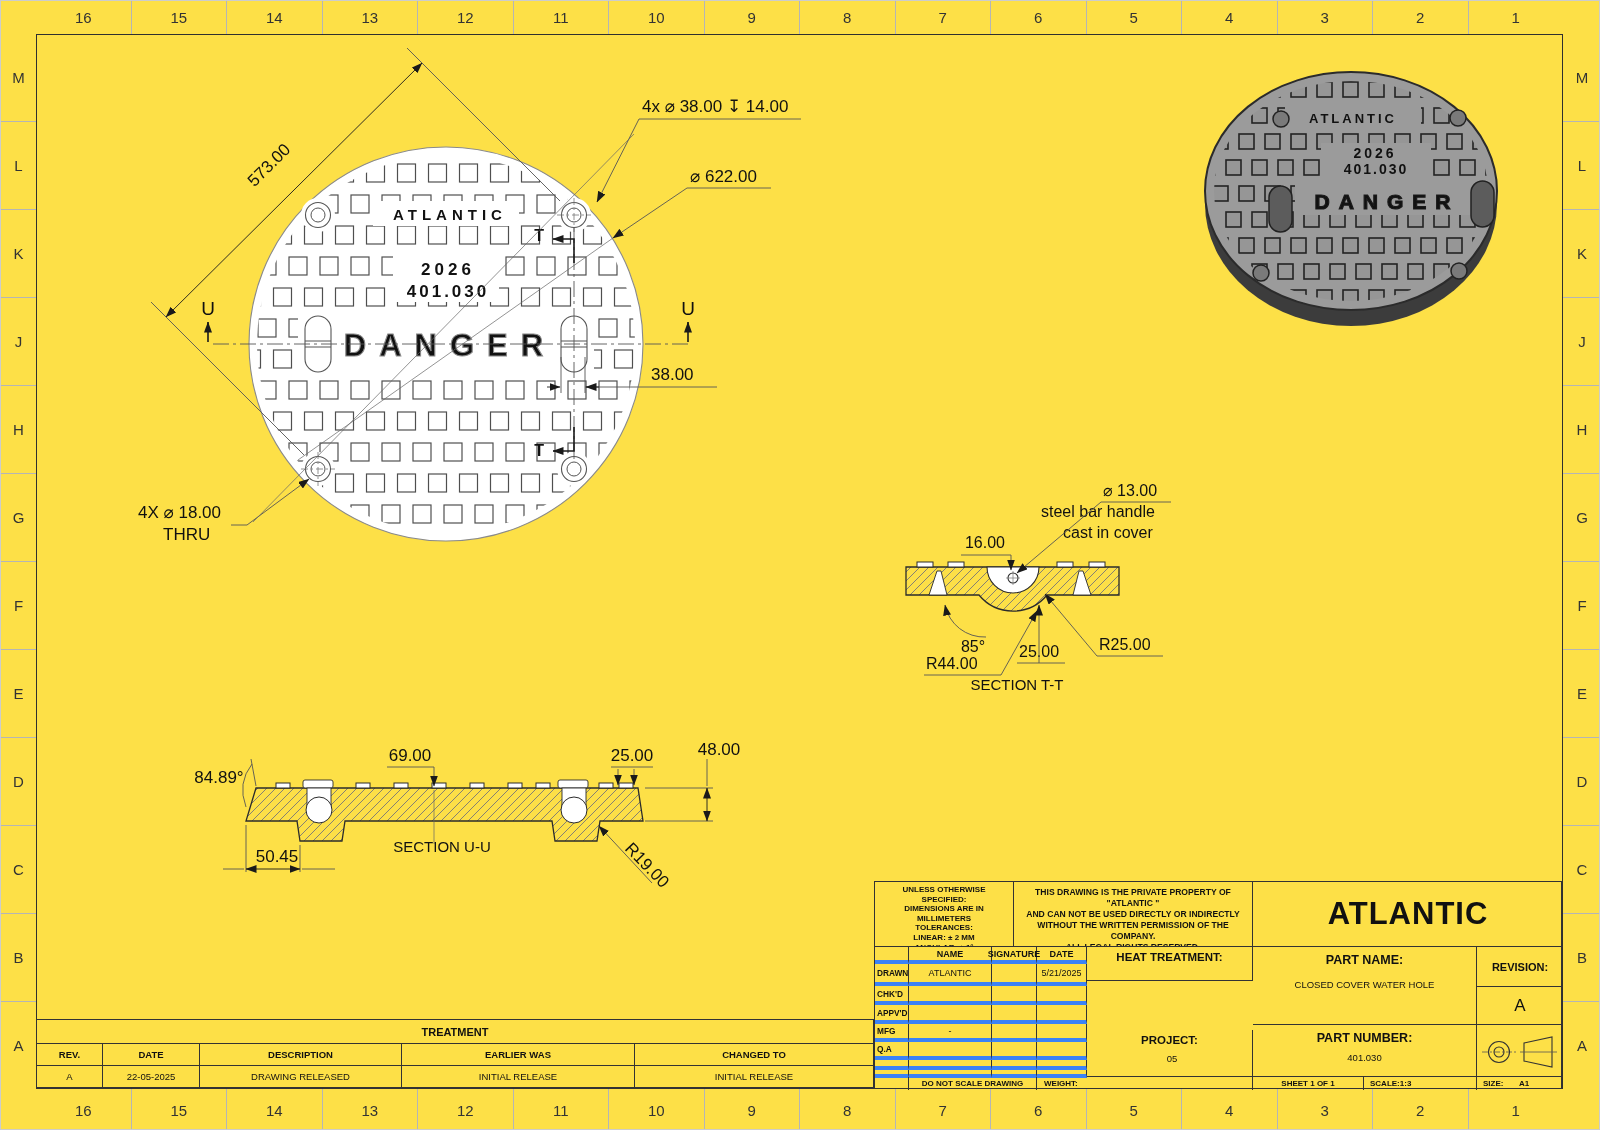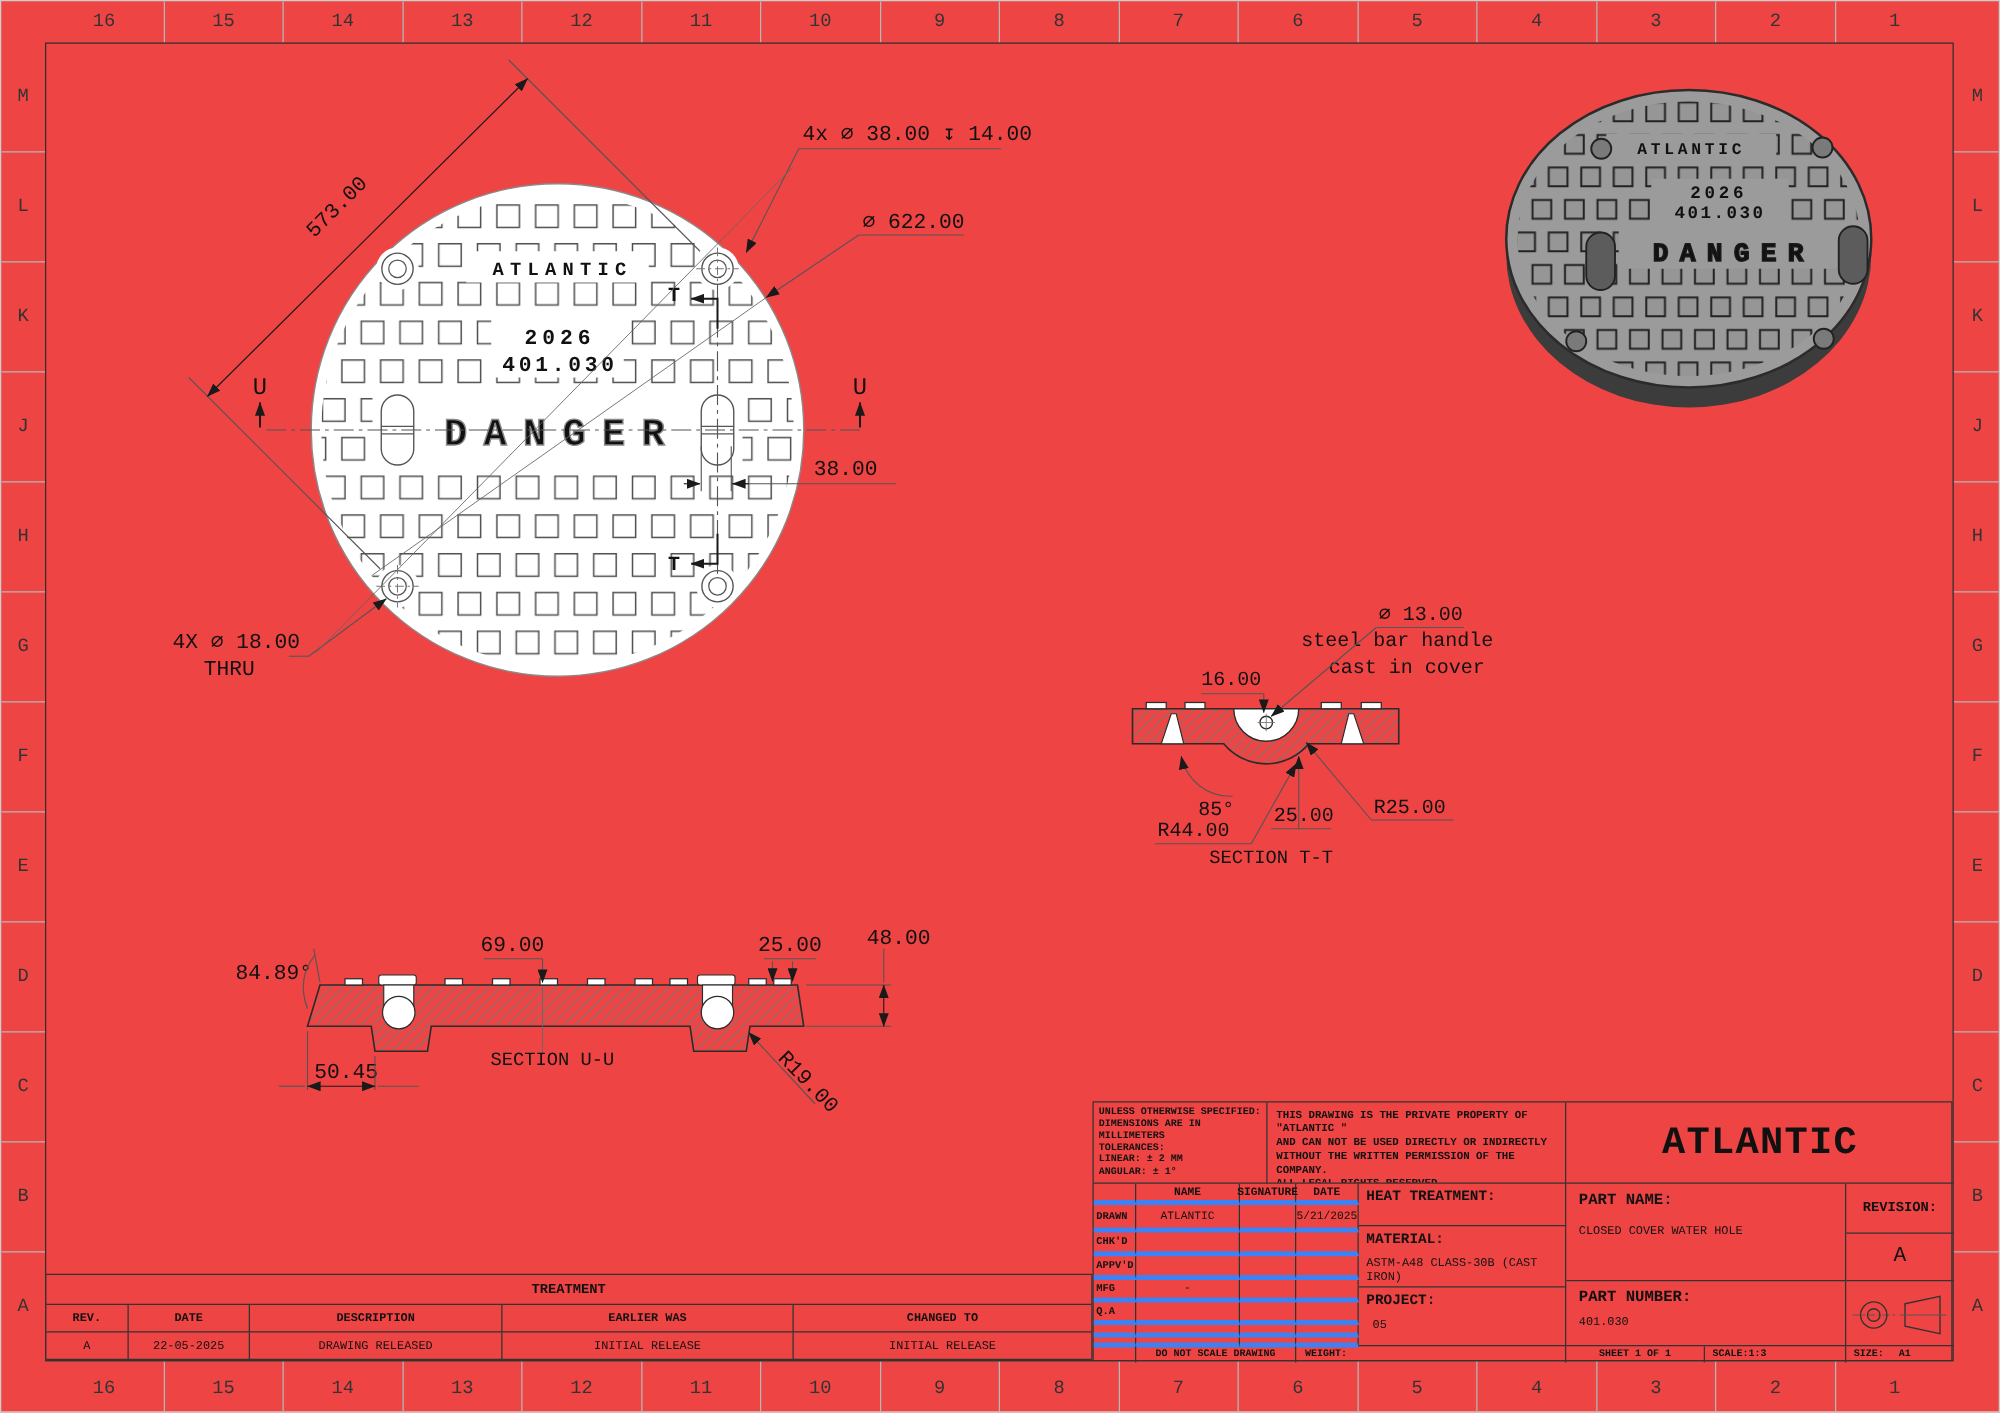--- a/index.html
+++ b/index.html
@@ -1,34 +1,34 @@
 <!DOCTYPE html>
 <html><head>
 <meta charset="utf-8">
 <style>
   html,body{margin:0;padding:0;background:#fff;}
-  #page{position:relative;width:1600px;height:1130px;background:#ef4444;overflow:hidden;
-        font-family:Liberation Mono, monospace;border:1px solid #ccc;box-sizing:border-box;}
+  #page{position:relative;width:1600px;height:1130px;background:#fde047;overflow:hidden;
+        font-family:Liberation Sans, sans-serif;border:1px solid #ccc;box-sizing:border-box;}
   
   .zcols{position:absolute;left:35px;width:1527px;display:flex;}
   .zrows{position:absolute;top:33px;height:1055px;display:flex;flex-direction:column;}
   .zc{flex:1;display:flex;align-items:center;justify-content:center;font-size:15px;color:#333;border-left:1px solid #b5b5b5;}
   .zc:first-child{border-left:none;}
   .zr{flex:1;display:flex;align-items:center;justify-content:center;font-size:15px;color:#333;border-top:1px solid #b5b5b5;}
   .zr:first-child{border-top:none;}
   #frame{position:absolute;left:35px;top:33px;width:1527px;height:1055px;border:1.5px solid #2f2f2f;box-sizing:border-box;}
   svg text{fill:#111;}
   .dim{font-size:16px;}
   .dimL{font-size:17px;}
   .emboss{font-weight:bold;}
   
   #note{position:absolute;left:873px;top:840px;width:600px;text-align:center;font-size:18px;font-weight:bold;color:#111;}
   
   #tblock{position:absolute;left:873px;top:880px;width:688px;height:208px;border:1.3px solid #333;box-sizing:border-box;font-color:#111;}
-  .cell{position:absolute;box-sizing:border-box;border-right:1px solid #333;border-bottom:1px solid #333;overflow:hidden;}
+  .cell{position:absolute;box-sizing:border-box;border-right:1px solid #333;border-bottom:1px solid #333;overflow:hidden;text-align:center;}
   .tol{left:0;top:0;width:139px;height:65px;padding:3px 4px;font-size:8px;font-weight:bold;line-height:9.6px;color:#111;}
   .prop{left:139px;top:0;width:239px;height:65px;padding:5px 7px;font-size:8.6px;font-weight:bold;line-height:11px;color:#111;}
   .company{left:378px;top:0;width:310px;height:65px;border-right:none;display:flex;align-items:center;justify-content:center;
            font-size:31px;font-weight:bold;letter-spacing:1px;color:#111;}
   .signgrid{position:absolute;left:0;top:65px;display:grid;grid-template-columns:34px 83px 45px 50px;
             grid-template-rows:17px 22px 19px 19px 18px 18px 10px 8px;}
   .sg{border-right:1px solid #333;border-bottom:4px solid #3b82f6;display:flex;align-items:center;justify-content:center;
       font-size:9px;color:#111;}
   .sgl{font-weight:bold;font-size:8.3px;justify-content:flex-start;padding-left:2px;}
   .sgh{font-weight:bold;}
@@ -394,24 +394,20 @@
         <div class="sg"></div>
       <div class="sg"></div>
         <div class="sg"></div>
         <div class="sg"></div>
         <div class="sg"></div>
     </div>
 
     <div class="cell midc" style="height:34px;">
       <div class="lbl">HEAT TREATMENT:</div>
     </div>
-    <div class="cell midc" style="top:99px;height:49px;">
-      <div class="lbl">MATERIAL:</div>
-      <div class="val">ASTM-A48 CLASS-30B (CAST IRON)</div>
-    </div>
     <div class="cell midc" style="top:148px;height:47px;">
       <div class="lbl">PROJECT:</div>
       <div class="val" style="padding-left:5px;">05</div>
     </div>
 
     <div class="cell bigc" style="height:78px;">
       <div class="lbl" style="font-size:12.5px;">PART NAME:</div>
       <div class="val" style="padding-top:12px;">CLOSED COVER WATER HOLE</div>
     </div>
     <div class="cell bigc" style="top:143px;height:52px;">

